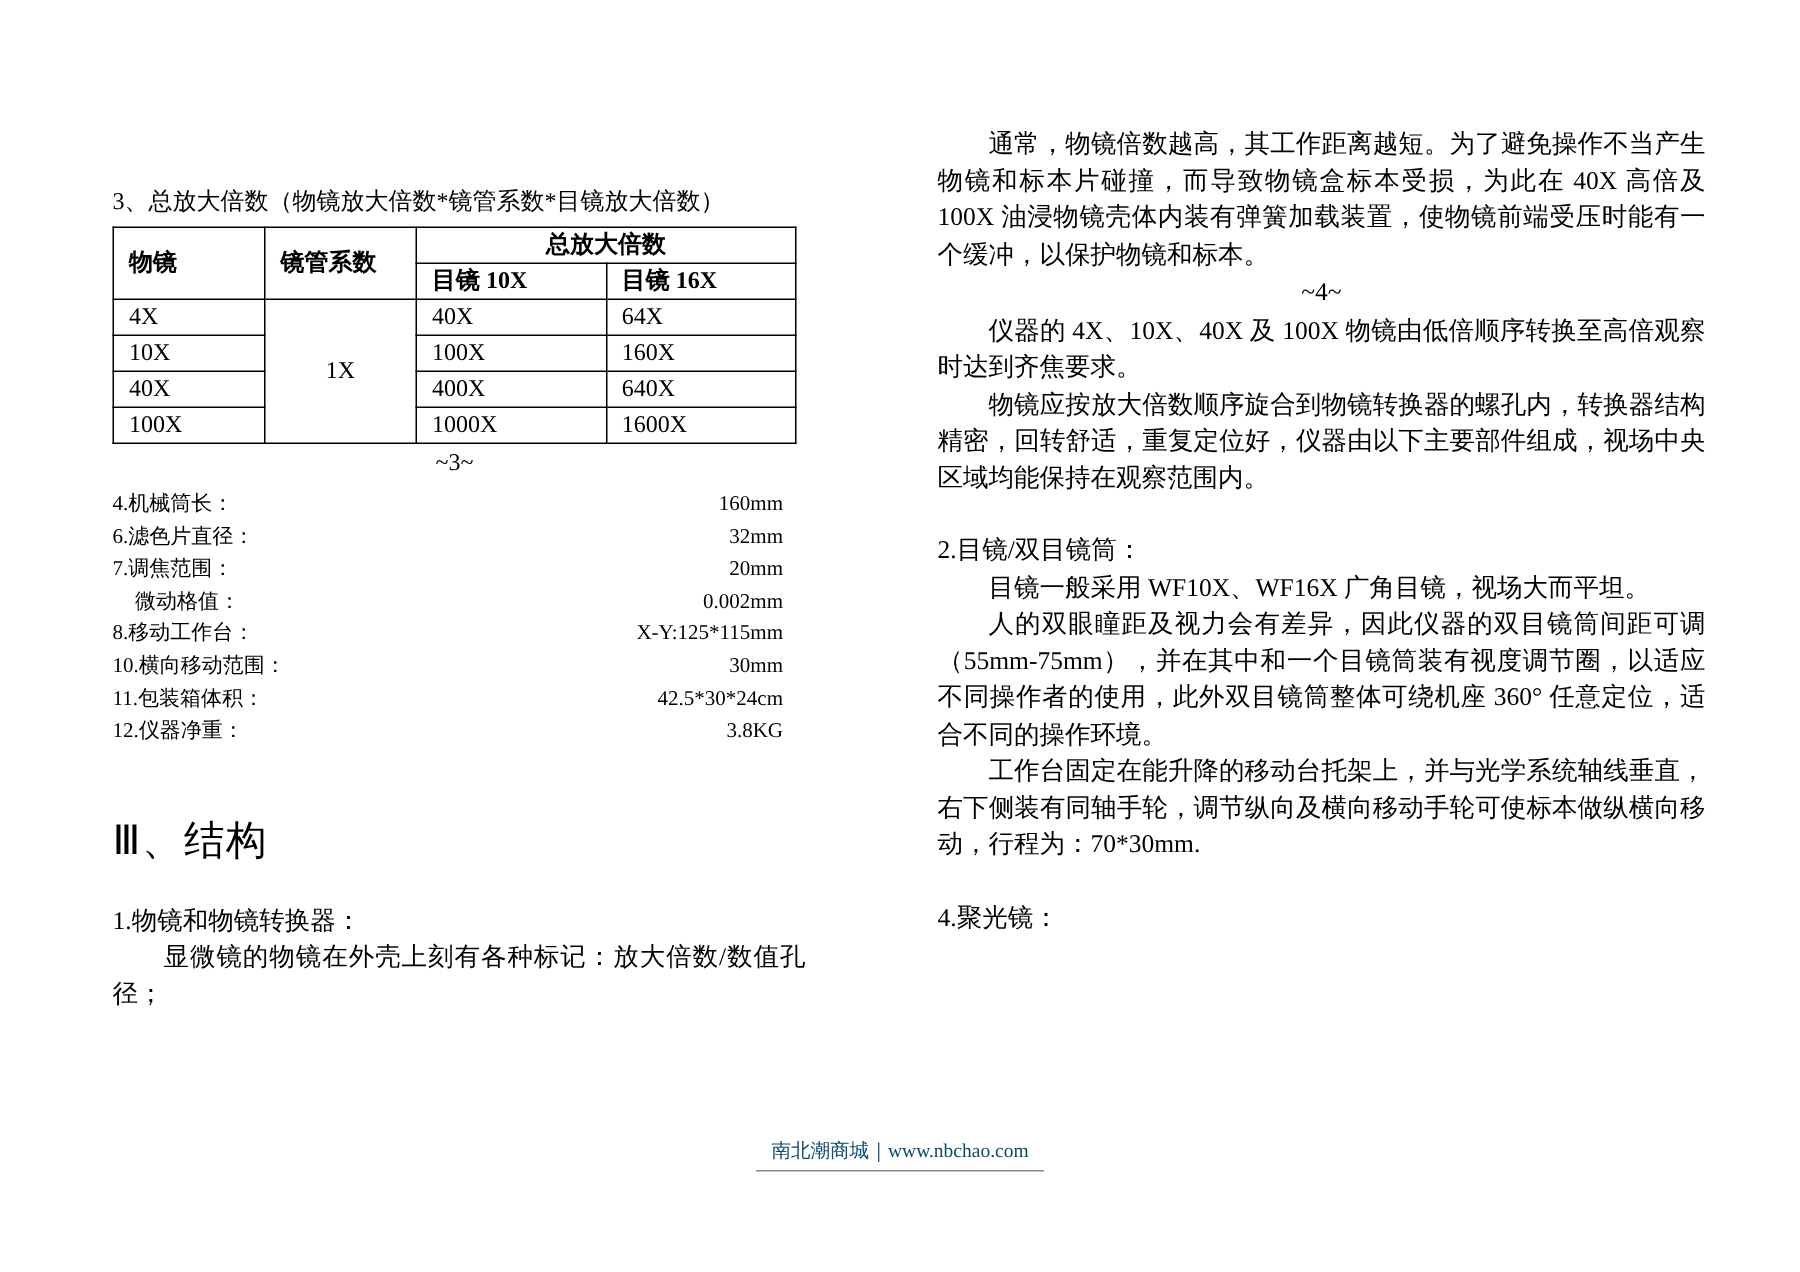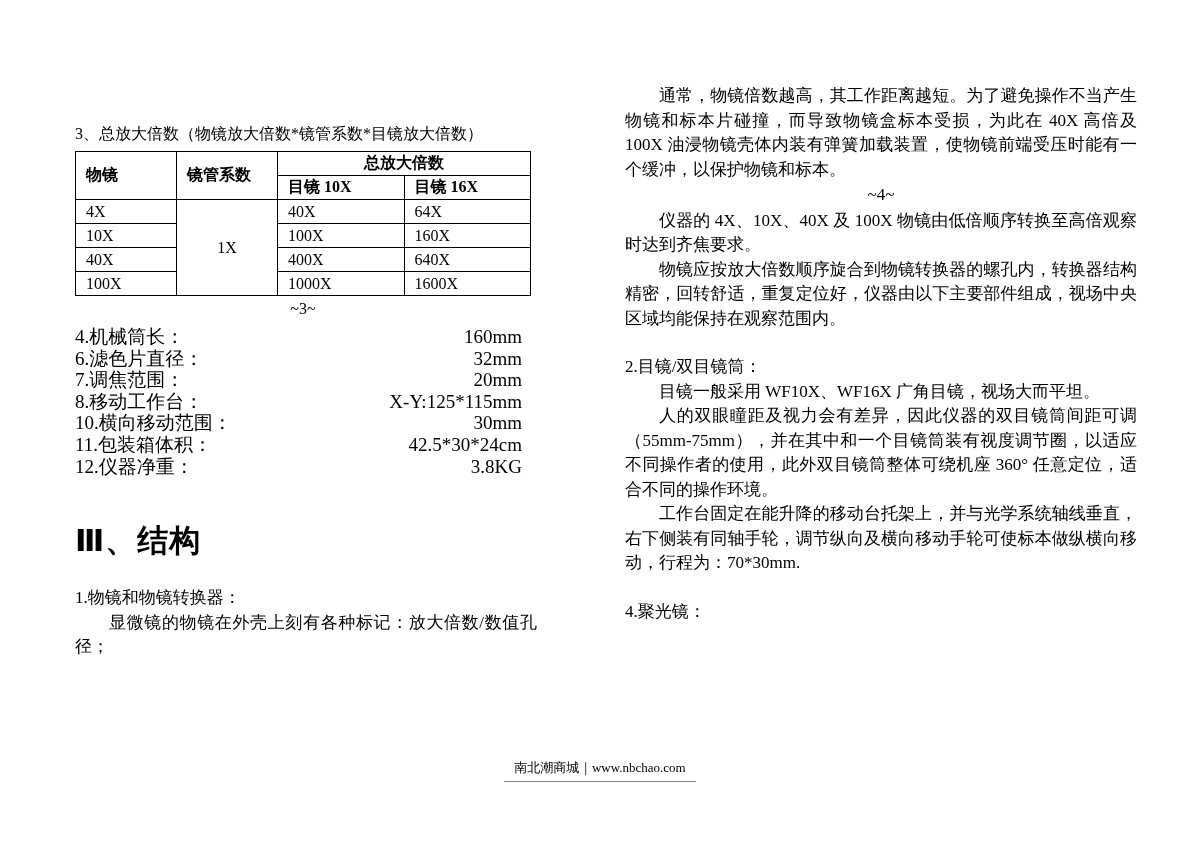--- a/index.html
+++ b/index.html
@@ -16,46 +16,46 @@
   .table-title { font-size:16px; margin:0 0 6px 0; }
 
   table.mag { border-collapse:collapse; table-layout:fixed; width:456px; font-size:16px; }
   table.mag td { border:1px solid #000; padding:1px 2px 1px 10px; height:21px; vertical-align:middle; }
   table.mag td.center { text-align:center; padding-left:2px; }
   table.mag .bold { font-weight:bold; }
   .w-obj { width:88px; } .w-tube { width:88px; } .w-e10 { width:115px; } .w-e16 { width:117px; }
 
   .page-marker-left { width:456px; text-align:center; font-size:16px; margin:4px 0 8px 0; }
 
-  .specs { width:447px; font-size:19px; }
+  .specs { width:447px; font-size:14px; }
   .spec-row { display:flex; justify-content:space-between; line-height:21.6px; }
   .spec-label { white-space:pre; }
   .spec-value { white-space:pre; }
   .spec-indent { padding-left:15px; }
 
   .section-heading {
     font-family:"Liberation Sans","DejaVu Sans",sans-serif;
-    font-weight:bold; font-size:31px; letter-spacing:1px;
+    font-weight:normal; font-size:27px; letter-spacing:1px;
     margin:43px 0 0 0;
   }
   .intro { margin-top:17px; }
 
   
   p { margin:0; font-size:17px; line-height:24.5px; text-align:justify; }
   .indent { text-indent:2em; }
   .gap { margin-top:24px; }
 
   
   .col-right { position:absolute; left:625px; top:84px; width:512px; }
   .page-marker-right { text-align:center; font-size:17px; line-height:24.5px; margin:1px 0; }
 
   
   .footer { position:absolute; left:0; top:758px; width:1200px; text-align:center; }
   .footer-inner {
-    display:inline-block; font-size:13px; color:#000000;
+    display:inline-block; font-size:13px; color:#0c4a6e;
     border-bottom:1px solid #8a8a8a; padding:0 10px 4px 10px;
   }
 </style>
 </head>
 <body>
 
 <div class="page">
 
   <div class="col-left">
 
@@ -105,20 +105,24 @@
       </div>
       <div class="spec-row">
         <span class="spec-label">6.滤色片直径：</span>
         <span class="spec-value">32mm</span>
       </div>
       <div class="spec-row">
         <span class="spec-label">7.调焦范围：</span>
         <span class="spec-value">20mm</span>
       </div>
       <div class="spec-row">
+        <span class="spec-label spec-indent">微动格值：</span>
+        <span class="spec-value">0.002mm</span>
+      </div>
+      <div class="spec-row">
         <span class="spec-label">8.移动工作台：</span>
         <span class="spec-value">X-Y:125*115mm</span>
       </div>
       <div class="spec-row">
         <span class="spec-label">10.横向移动范围：</span>
         <span class="spec-value">30mm</span>
       </div>
       <div class="spec-row">
         <span class="spec-label">11.包装箱体积：</span>
         <span class="spec-value">42.5*30*24cm</span>

